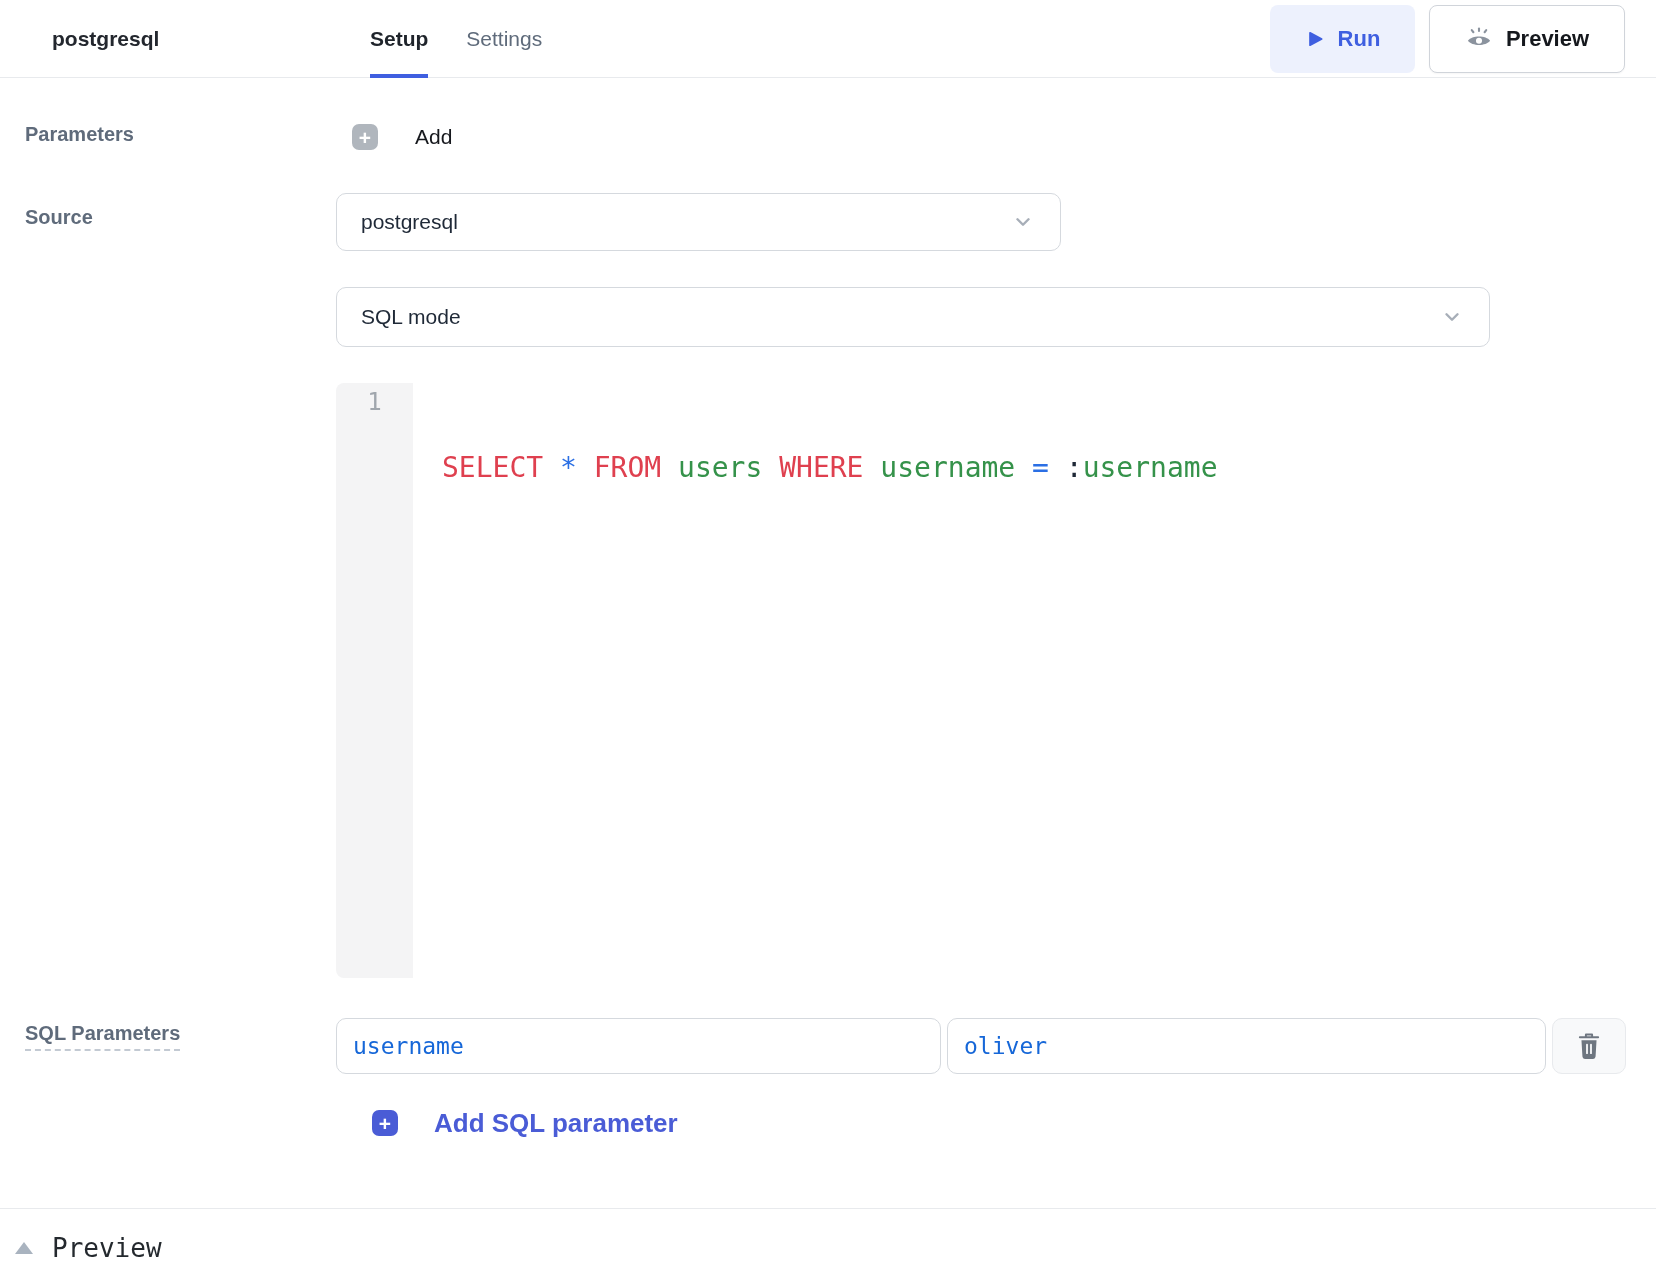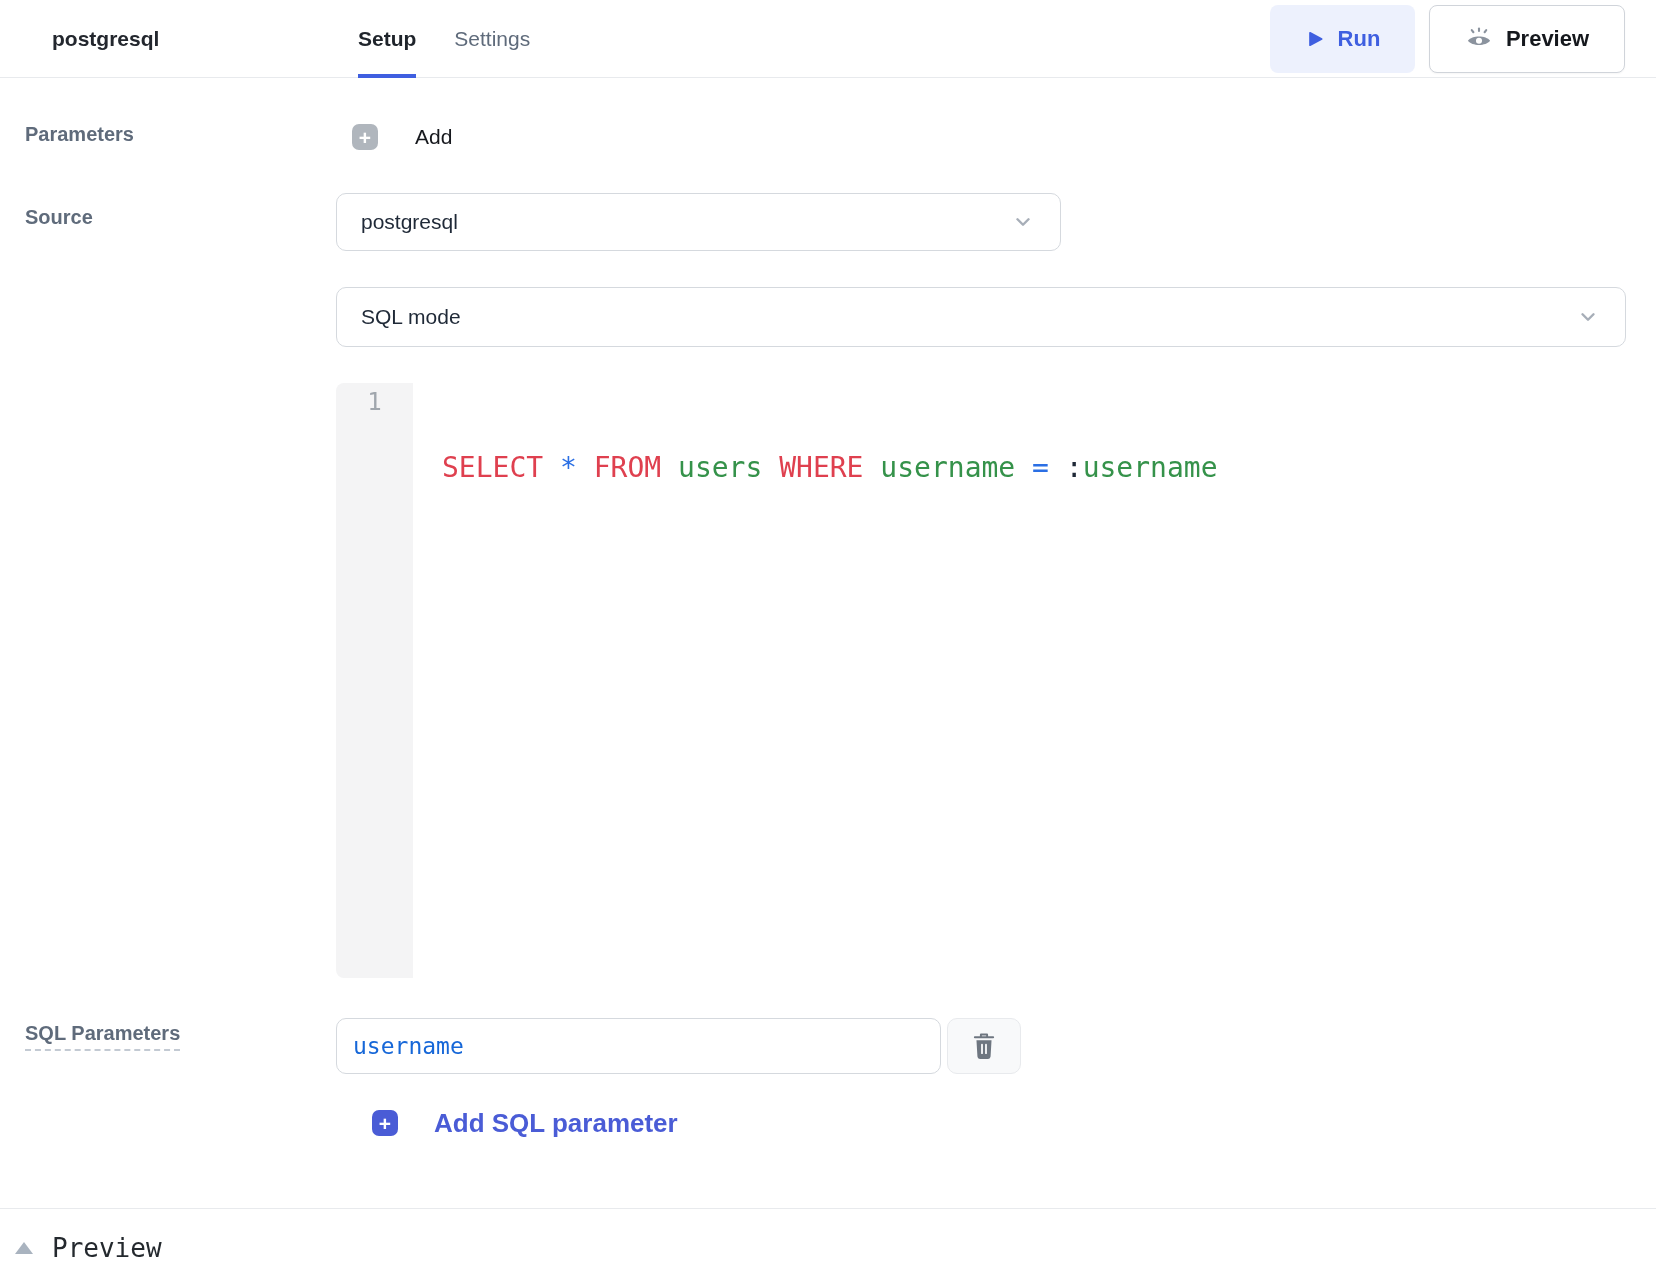--- a/index.html
+++ b/index.html
@@ -16,21 +16,21 @@
     --hairline:#e8eaed;
   }
   *{box-sizing:border-box;margin:0;padding:0;}
   body{font-family:"Liberation Sans",sans-serif;background:#fff;}
   .app{position:relative;width:1656px;height:1268px;background:#fff;overflow:hidden;}
 
   
   .header{position:absolute;left:0;top:0;width:100%;height:78px;background:#fff;
           border-bottom:1px solid var(--hairline);display:flex;align-items:center;}
   .title{margin-left:52px;font-size:21px;font-weight:bold;color:#23272e;}
-  .tabs{position:absolute;left:358px;top:0;height:78px;display:flex;gap:38px;}
+  .tabs{position:absolute;left:370px;top:0;height:78px;display:flex;gap:38px;}
   .tab{height:78px;display:flex;align-items:center;font-size:21px;color:#5f6b7b;cursor:pointer;}
   .tab.active{color:#1f242b;font-weight:bold;border-bottom:4px solid var(--accent);padding-top:4px;}
   .actions{margin-left:auto;margin-right:31px;display:flex;gap:14px;align-items:center;}
   .btn{height:68px;border-radius:8px;display:flex;align-items:center;justify-content:center;
        gap:13px;font-size:22px;cursor:pointer;}
   .btn-run{width:145px;background:var(--accent-soft-bg);color:var(--accent);font-weight:bold;border:none;}
   .btn-preview{width:196px;background:#fff;border:1px solid #d0d4da;color:#15181d;font-weight:bold;
                box-shadow:0 1px 2px rgba(0,0,0,.04);}
 
   
@@ -45,21 +45,21 @@
            color:#fff;font-size:21px;font-weight:bold;line-height:1;}
   .plus-gray{background:#b0b6bd;}
   .plus-blue{background:var(--accent-muted);}
   .add-ctl-label{font-size:21px;color:#16181d;margin-left:20px;}
 
   
   .select{position:absolute;background:#fff;border:1px solid var(--border);border-radius:10px;
           display:flex;align-items:center;justify-content:space-between;
           padding:0 26px 0 24px;font-size:21px;color:#1f2937;cursor:pointer;}
   .select-source{left:336px;top:193px;width:725px;height:58px;}
-  .select-mode{left:336px;top:287px;width:1290px;height:60px;}
+  .select-mode{left:336px;top:287px;width:1154px;height:60px;}
   .chev{flex:0 0 auto;}
 
   
   .editor{position:absolute;left:336px;top:383px;width:1290px;height:595px;background:#fff;
           border-radius:8px;overflow:hidden;display:flex;font-family:"DejaVu Sans Mono",monospace;}
   .gutter{width:77px;background:#f4f4f5;padding-top:5px;text-align:center;
           font-size:24px;color:#a0a6ad;flex:0 0 auto;}
   .code-area{flex:1;padding:5px 0 0 29px;font-size:28px;line-height:32px;white-space:pre;}
   .tok-keyword{color:var(--code-keyword);}
   .tok-ident{color:var(--code-ident);}
@@ -157,20 +157,21 @@
     <div class="gutter">
       <div>1</div>
     </div>
     <div class="code-area">
       <div><span class="tok-keyword">SELECT</span><span class="tok-plain"> </span><span class="tok-operator">*</span><span class="tok-plain"> </span><span class="tok-keyword">FROM</span><span class="tok-plain"> </span><span class="tok-ident">users</span><span class="tok-plain"> </span><span class="tok-keyword">WHERE</span><span class="tok-plain"> </span><span class="tok-ident">username</span><span class="tok-plain"> </span><span class="tok-operator">=</span><span class="tok-plain"> </span><span class="tok-punct">:</span><span class="tok-ident">username</span></div>
     </div>
   </div>
 
   <div class="param-row">
     <input class="param-input param-name" type="text" value="username" style="">
+    <input class="param-input param-value" type="text" value="oliver" style="">
     <button class="trash-btn">
       <span style="display:flex;">
         <svg width="26" height="28" viewBox="0 0 24 26" fill="#6e7680">
           <path d="M9.2 1.5 h5.6 a1 1 0 0 1 1 1 V4 H20.5 a0.9 0.9 0 0 1 0 1.8 H3.5 a0.9 0.9 0 0 1 0-1.8 H8.2 V2.5 a1 1 0 0 1 1-1 Z M10 4 h4 V3.2 h-4 Z"></path>
           <path d="M5 7.6 h14 l-0.9 15.2 a2.3 2.3 0 0 1-2.3 2.2 H8.2 a2.3 2.3 0 0 1-2.3-2.2 Z"></path>
           <rect x="9.3" y="11" width="1.7" height="9.5" rx="0.8" fill="#f8f9fa"></rect>
           <rect x="13" y="11" width="1.7" height="9.5" rx="0.8" fill="#f8f9fa"></rect>
         </svg>
       </span>
     </button>

